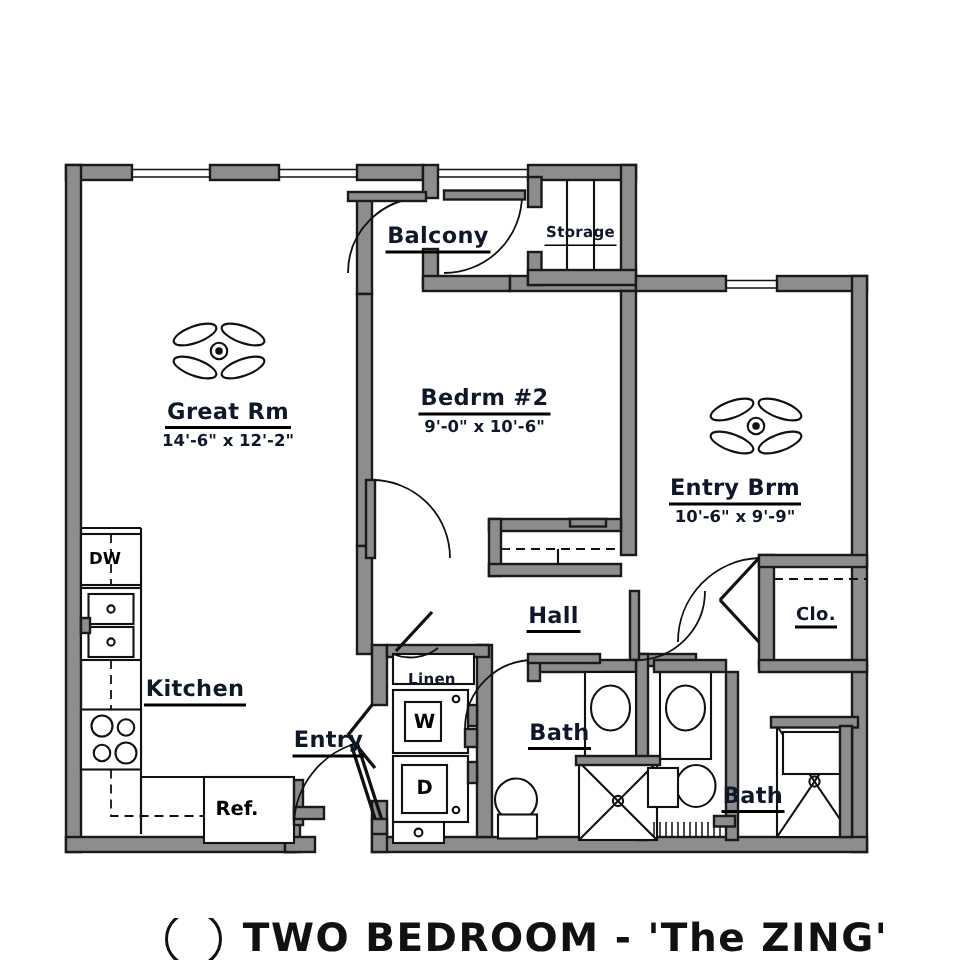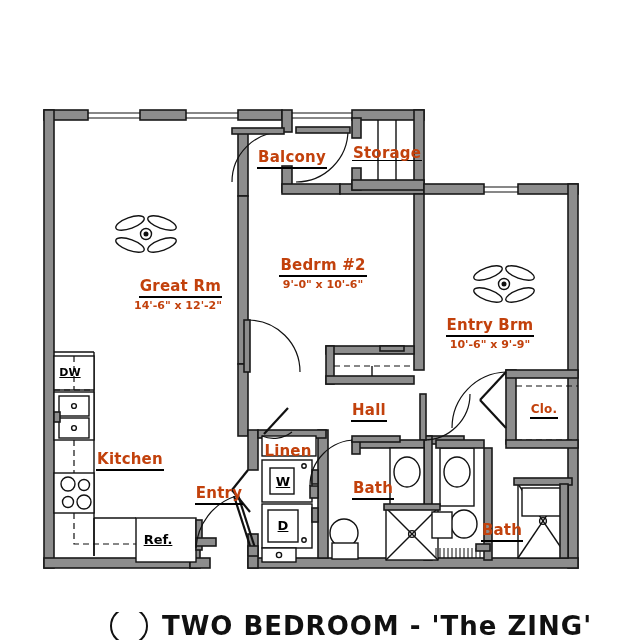--- a/index.html
+++ b/index.html
@@ -11,54 +11,53 @@
   #stage{position:relative;width:640px;height:640px;background:#fff;}
   svg#plan{position:absolute;left:0;top:0;width:640px;height:640px;display:block;}
 
   
   .label{
     position:absolute;
     text-align:center;
     white-space:nowrap;
     font-family:"DejaVu Sans", sans-serif;
     font-weight:700;
-    color:#c2410c;
+    color:#0f172a;
     letter-spacing:.2px;
     pointer-events:none;
   }
   .label .nm{
     display:inline-block;
     font-size:15px;
     line-height:17px;
     border-bottom:2px solid #000;
     padding:0 1px 1px 1px;
   }
   .label .dim{
     display:block;
     font-size:11px;
     line-height:14px;
     font-weight:700;
     letter-spacing:0px;
     margin-top:1px;
   }
   .label.sm .nm{font-size:12px;line-height:14px;border-bottom-width:2px;}
-  .label.xs .nm{font-size:15px;line-height:12px;border-bottom-width:1px;}
+  .label.xs .nm{font-size:10px;line-height:12px;border-bottom-width:1px;}
   .label.plain .nm{border-bottom:none;}
 
   
   .glyph{
     position:absolute;
     font-family:"DejaVu Sans", sans-serif;
     font-weight:700;
     font-size:11px;
     line-height:11px;
     color:#000;
     text-align:center;
     pointer-events:none;
-    text-decoration:underline;
   }
   .glyph.big{font-size:13px;}
 
   
   #title-row{
     position:absolute;
     left:0; top:612px;
     width:640px;
     height:28px;
     display:flex;
@@ -358,21 +357,21 @@
       <rect class="wall" x="476" y="544" width="14" height="7"></rect>
     </g>
 
     <g>
       <line class="thin" x1="378" y1="120" x2="378" y2="180"></line>
       <line class="thin" x1="396" y1="120" x2="396" y2="180"></line>
     </g>
 
   </svg>
 
-  <div class="label" style="left:82px; top:276px; width:140px;text-align:right;">
+  <div class="label" style="left:82px; top:264px; width:140px;">
     <span class="nm">Great Rm</span>
     <span class="dim">14'-6" x 12'-2"</span>
   </div>
 
   <div class="label" style="left:258px; top:255px; width:130px;">
     <span class="nm">Bedrm #2</span>
     <span class="dim">9'-0" x 10'-6"</span>
   </div>
 
   <div class="label" style="left:424px; top:315px; width:132px;">

